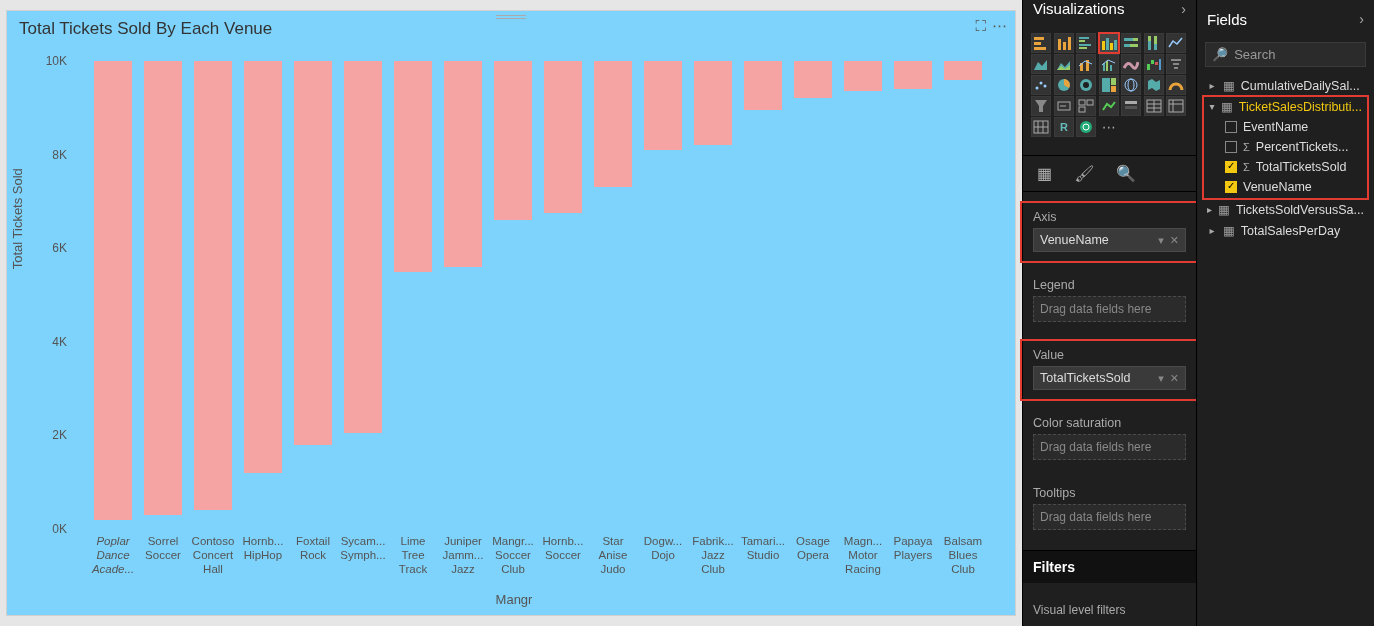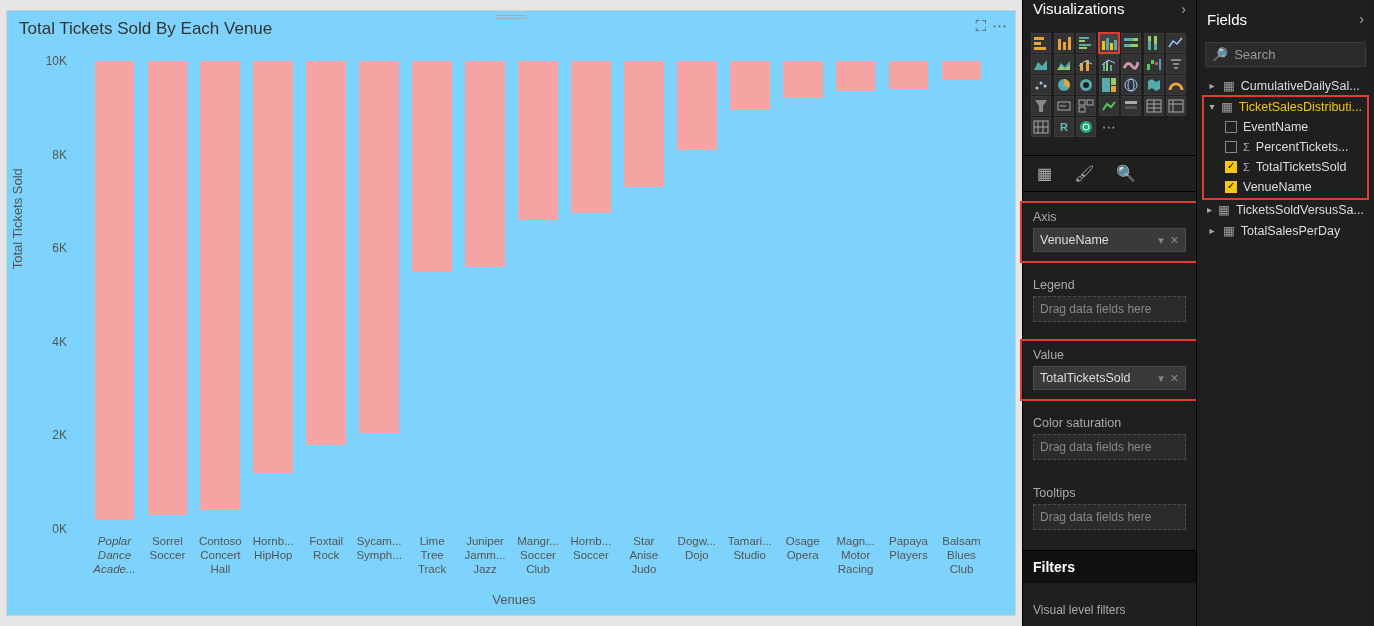--- a/index.html
+++ b/index.html
@@ -124,20 +124,24 @@
           </div>
           <div class="barcol" style="position: relative;">
             <div class="bar" style="height: 27%;"></div>
             <div class="x-label">Star Anise Judo</div>
           </div>
           <div class="barcol" style="position: relative;">
             <div class="bar" style="height: 19%;"></div>
             <div class="x-label">Dogw... Dojo</div>
           </div>
           <div class="barcol" style="position: relative;">
+            <div class="bar" style="height: 18%;"></div>
+            <div class="x-label">Fabrik... Jazz Club</div>
+          </div>
+          <div class="barcol" style="position: relative;">
             <div class="bar" style="height: 10.5%;"></div>
             <div class="x-label">Tamari... Studio</div>
           </div>
           <div class="barcol" style="position: relative;">
             <div class="bar" style="height: 8%;"></div>
             <div class="x-label">Osage Opera</div>
           </div>
           <div class="barcol" style="position: relative;">
             <div class="bar" style="height: 6.5%;"></div>
             <div class="x-label">Magn... Motor Racing</div>
@@ -145,21 +149,21 @@
           <div class="barcol" style="position: relative;">
             <div class="bar" style="height: 6%;"></div>
             <div class="x-label">Papaya Players</div>
           </div>
           <div class="barcol" style="position: relative;">
             <div class="bar" style="height: 4%;"></div>
             <div class="x-label">Balsam Blues Club</div>
           </div>
         </div>
     </div>
-    <div class="x-axis-title">Venues</div>
+    <div class="x-axis-title">Mangr</div>
   </div>
 </div>
 
 <div class="side">
 
 <div class="panel viz-panel">
   <div class="panel-head">
     <span>Visualizations</span>
     <span class="chev">›</span>
   </div>

